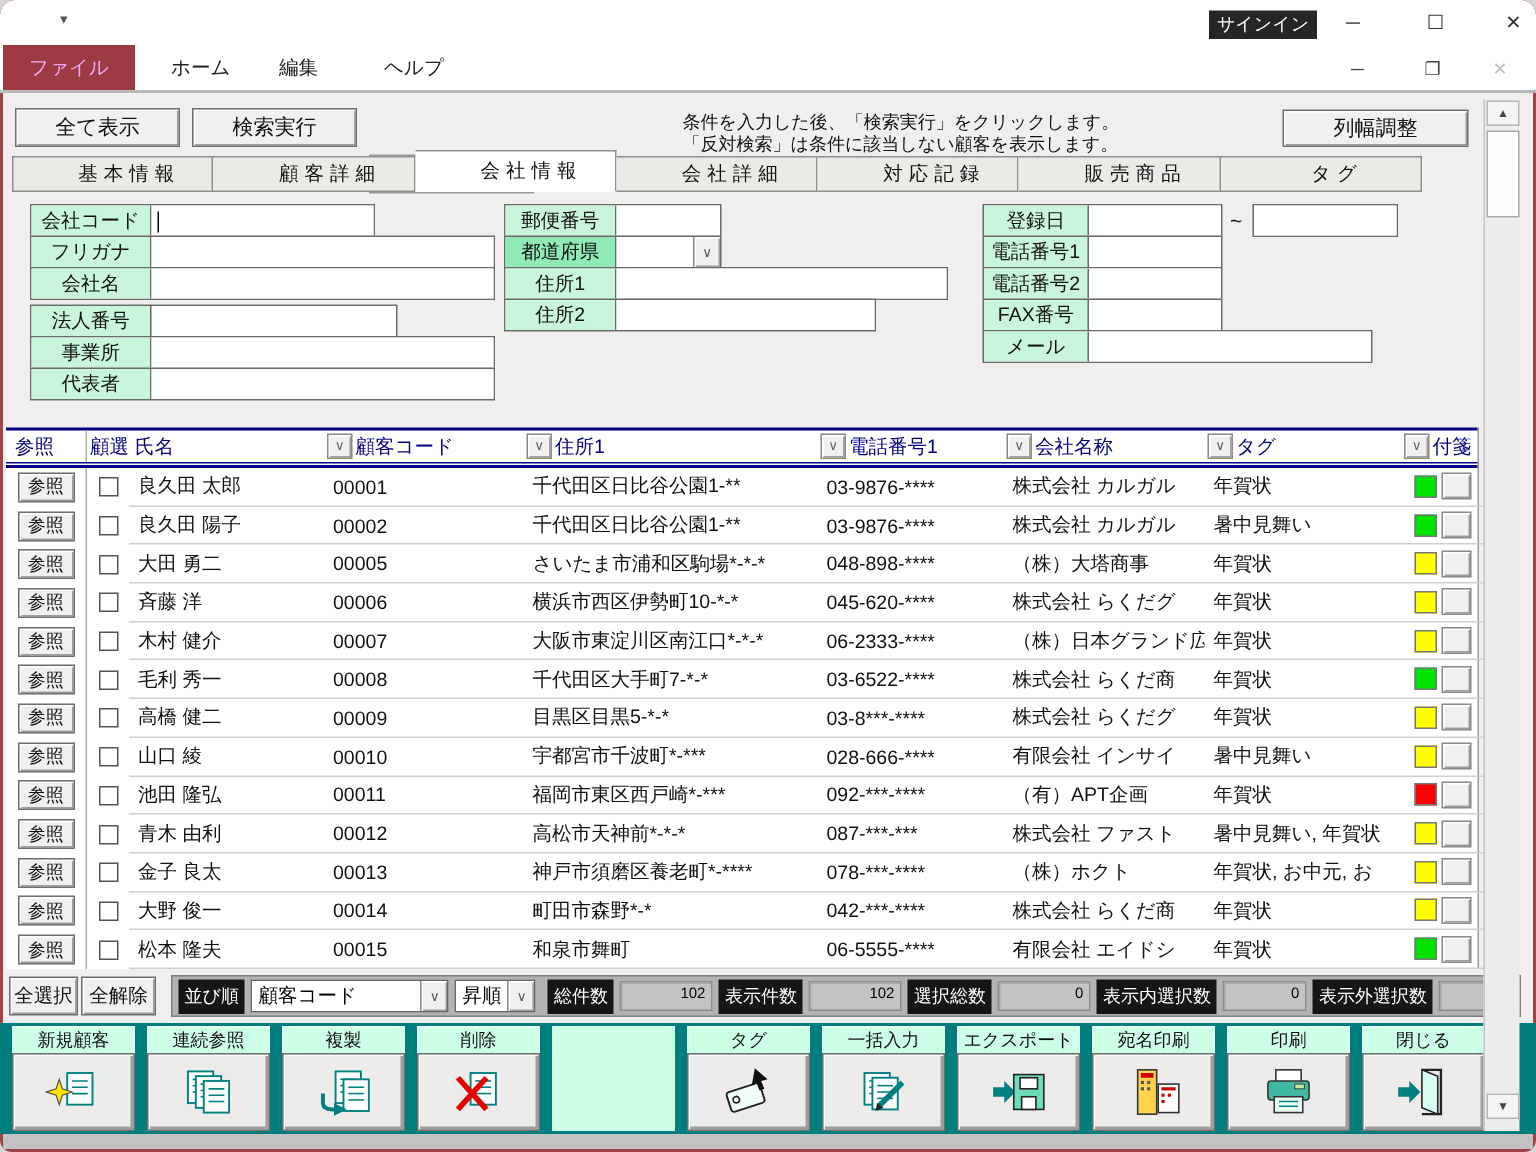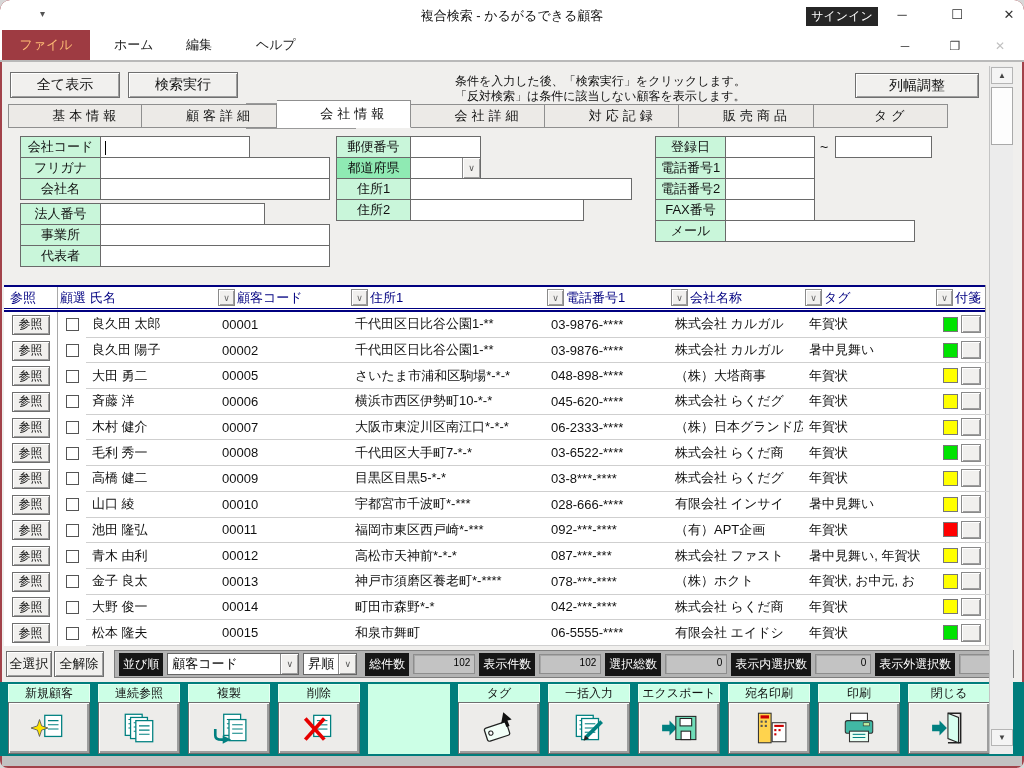--- a/index.html
+++ b/index.html
@@ -9,21 +9,21 @@
   .abs{position:absolute;}
   
   .titlebar{left:0;top:0;width:1024px;height:30px;background:#ffffff;border-radius:10px 10px 0 0;}
   .title{position:absolute;left:0;right:0;top:7px;text-align:center;font-size:13px;color:#111;}
   .qa-icon{position:absolute;left:40px;top:8px;font-size:10px;color:#555;}
   .signin{position:absolute;left:806px;top:7px;width:72px;height:19px;background:#262626;color:#fff;
     font-size:12px;text-align:center;line-height:19px;cursor:default;}
   .wctl{position:absolute;top:4px;width:34px;height:22px;text-align:center;line-height:22px;font-size:13px;color:#333;}
   .menubar{left:0;top:30px;width:1024px;height:32px;background:#ffffff;border-bottom:2px solid #b9b9b9;}
   .menu-item{position:absolute;top:0;height:30px;line-height:30px;font-size:13px;color:#222;padding:0 14px;}
-  .menu-file{left:2px;width:88px;background:#9e3b42;color:#fdba74;text-align:center;padding:0;}
+  .menu-file{left:2px;width:88px;background:#9e3b42;color:#f0abfc;text-align:center;padding:0;}
   .mctl{position:absolute;top:6px;width:30px;height:20px;text-align:center;line-height:20px;font-size:12px;color:#444;}
   
   .btn3d{background:#f1f0ee;border:1px solid #6f6f6f;
     box-shadow:inset 1px 1px 0 #ffffff, inset -1px -1px 0 #9e9e9e;
     font-size:14px;color:#111;display:flex;align-items:center;justify-content:center;cursor:default;}
   .btn3d.disabled{color:#8b5cf6;text-shadow:1px 1px 0 #fff;border-color:#9a9a9a;margin-top:31px;}
   .hint{font-size:12px;color:#111;line-height:15px;}
   
   .tabs{left:8px;top:100px;width:940px;height:28px;display:flex;align-items:flex-end;}
   .tab{width:152px;height:24px;background:#eceae7;border:1px solid #8f8f8f;border-left-width:0;
@@ -91,21 +91,20 @@
     font-size:8px;color:#444;display:flex;align-items:center;justify-content:center;}
   .sthumb{position:absolute;left:1px;top:21px;width:22px;height:58px;background:#fdfdfd;border:1px solid #a9a9a9;}
 </style>
 </head>
 <body>
 
 <div class="window">
 
   <div class="abs titlebar">
     <span class="qa-icon">▾</span>
-    <div class="title">複合検索 - かるがるできる顧客</div>
     <div class="signin">サインイン</div>
     <div class="wctl" style="left:885px;">─</div>
     <div class="wctl" style="left:940px;">☐</div>
     <div class="wctl" style="left:992px;">✕</div>
   </div>
 
   <div class="abs menubar">
     <div class="menu-item menu-file">ファイル</div>
     <div class="menu-item" style="left:100px;">ホーム</div>
     <div class="menu-item" style="left:172px;">編集</div>

